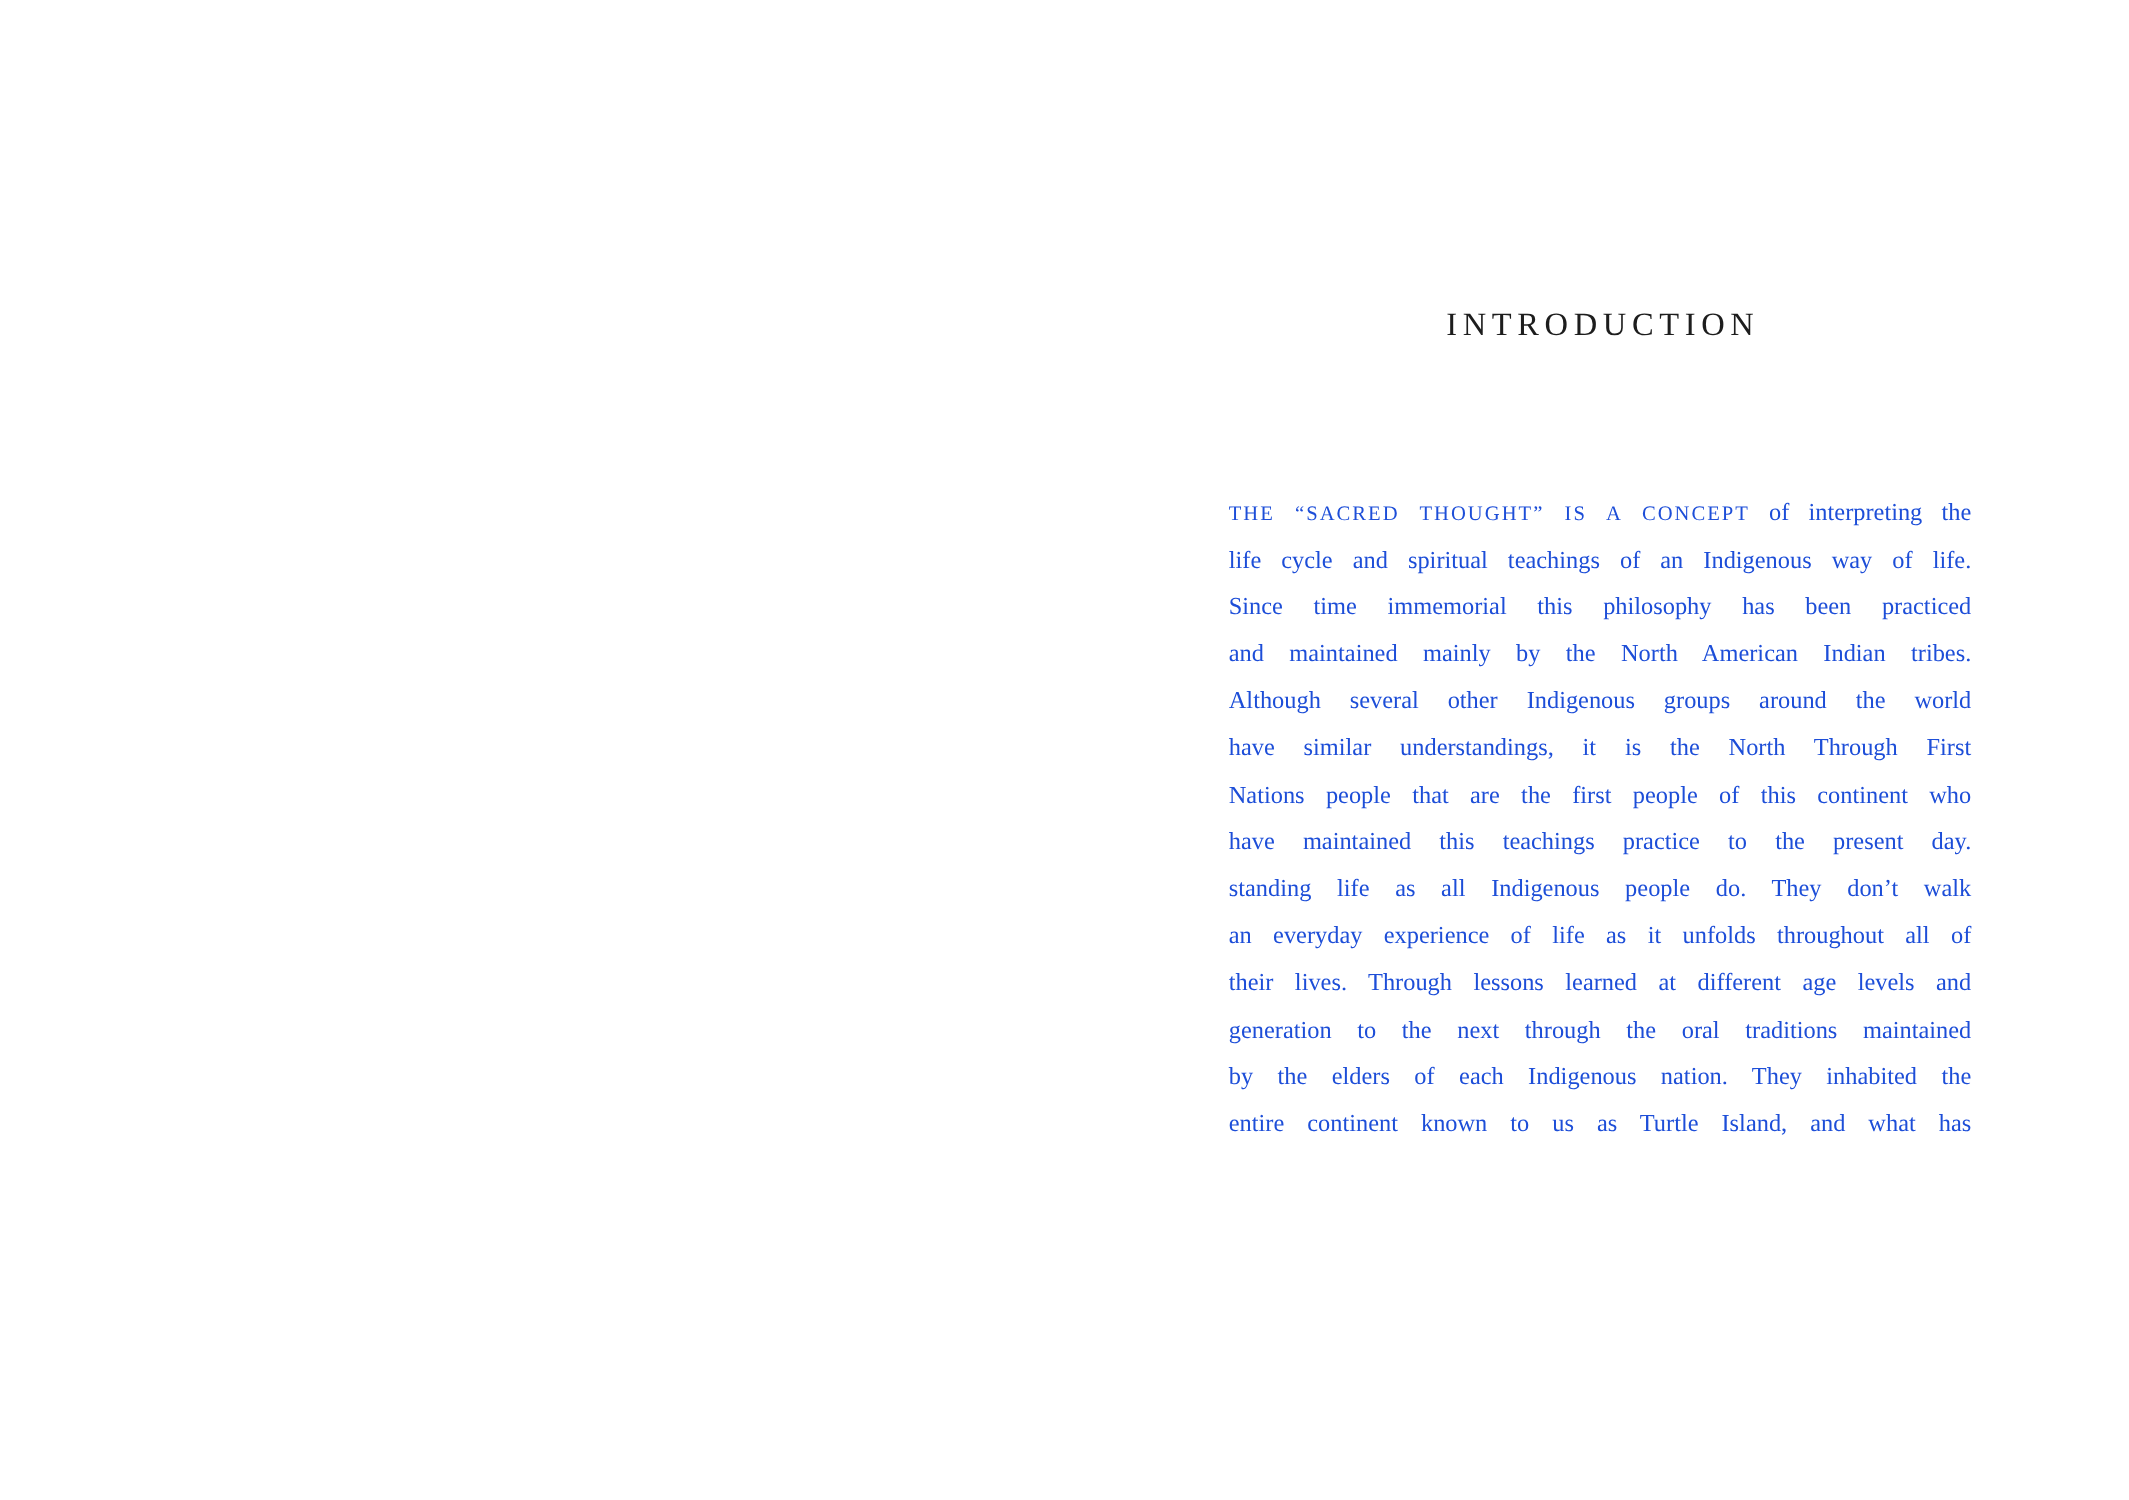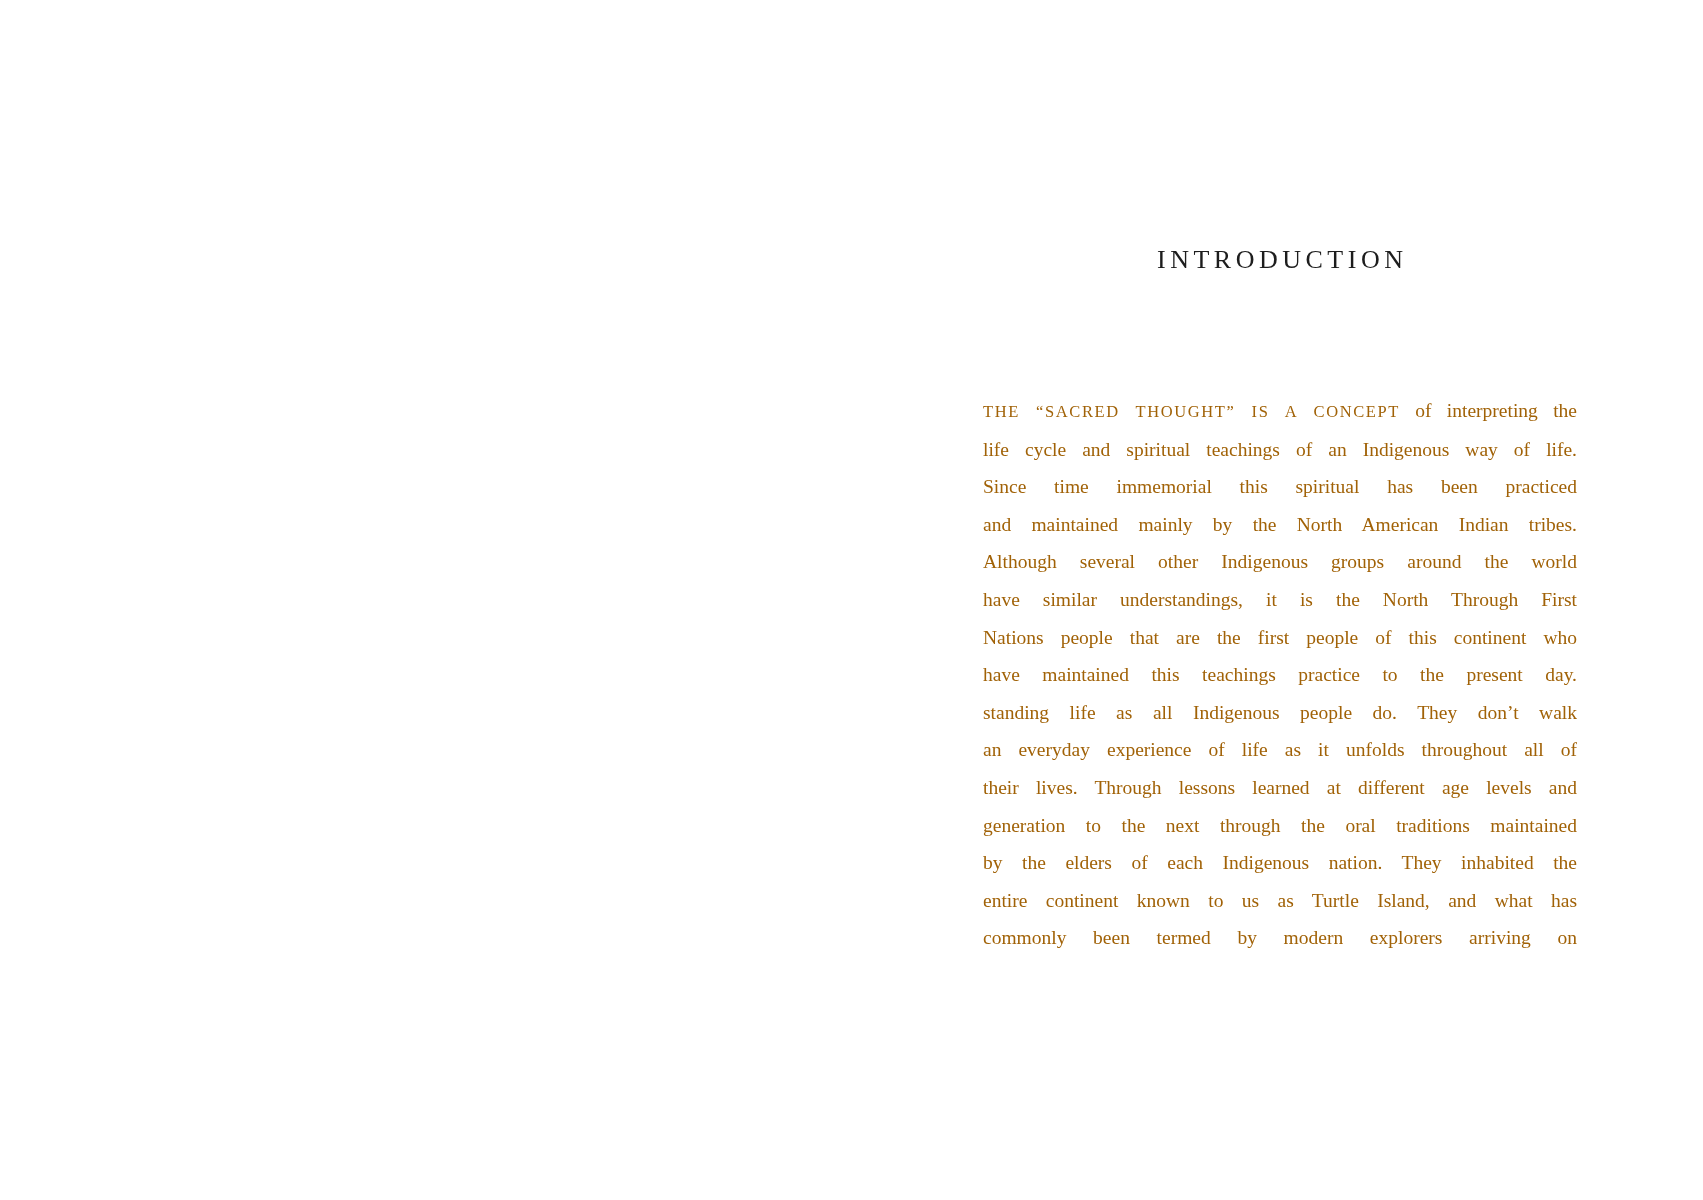--- a/index.html
+++ b/index.html
@@ -39,21 +39,21 @@
     letter-spacing: 4.5px;
     text-align: center;
     text-indent: 4.5px; 
     color: #1d1d1d;
   }
   .body-text {
     position: absolute;
     left: 983px;
     top: 392px;
     width: 594px;
-    color: #a16207;
+    color: #1d4ed8;
     font-size: 19.5px;
   }
   .text-line {
     line-height: 37.6px;
     text-align: justify;
     text-align-last: justify;
     white-space: normal;
   }
   .lead-in {
     font-size: 16.5px;
@@ -68,28 +68,27 @@
   <div class="page-right"></div>
 
   <h1 class="chapter-heading">INTRODUCTION</h1>
 
   <div class="body-text">
     <div class="text-line">
       <span class="lead-in">THE “SACRED THOUGHT” IS A CONCEPT</span><span> of interpreting the</span>
     </div>
     <div>
         <div class="text-line">life cycle and spiritual teachings of an Indigenous way of life.</div>
-        <div class="text-line">Since time immemorial this spiritual has been practiced</div>
+        <div class="text-line">Since time immemorial this philosophy has been practiced</div>
         <div class="text-line">and maintained mainly by the North American Indian tribes.</div>
         <div class="text-line">Although several other Indigenous groups around the world</div>
         <div class="text-line">have similar understandings, it is the North Through First</div>
         <div class="text-line">Nations people that are the first people of this continent who</div>
         <div class="text-line">have maintained this teachings practice to the present day.</div>
         <div class="text-line">standing life as all Indigenous people do. They don’t walk</div>
         <div class="text-line">an everyday experience of life as it unfolds throughout all of</div>
         <div class="text-line">their lives. Through lessons learned at different age levels and</div>
         <div class="text-line">generation to the next through the oral traditions maintained</div>
         <div class="text-line">by the elders of each Indigenous nation. They inhabited the</div>
         <div class="text-line">entire continent known to us as Turtle Island, and what has</div>
-        <div class="text-line">commonly been termed by modern explorers arriving on</div>
       </div>
   </div>
 </div>
 
 </body></html>

